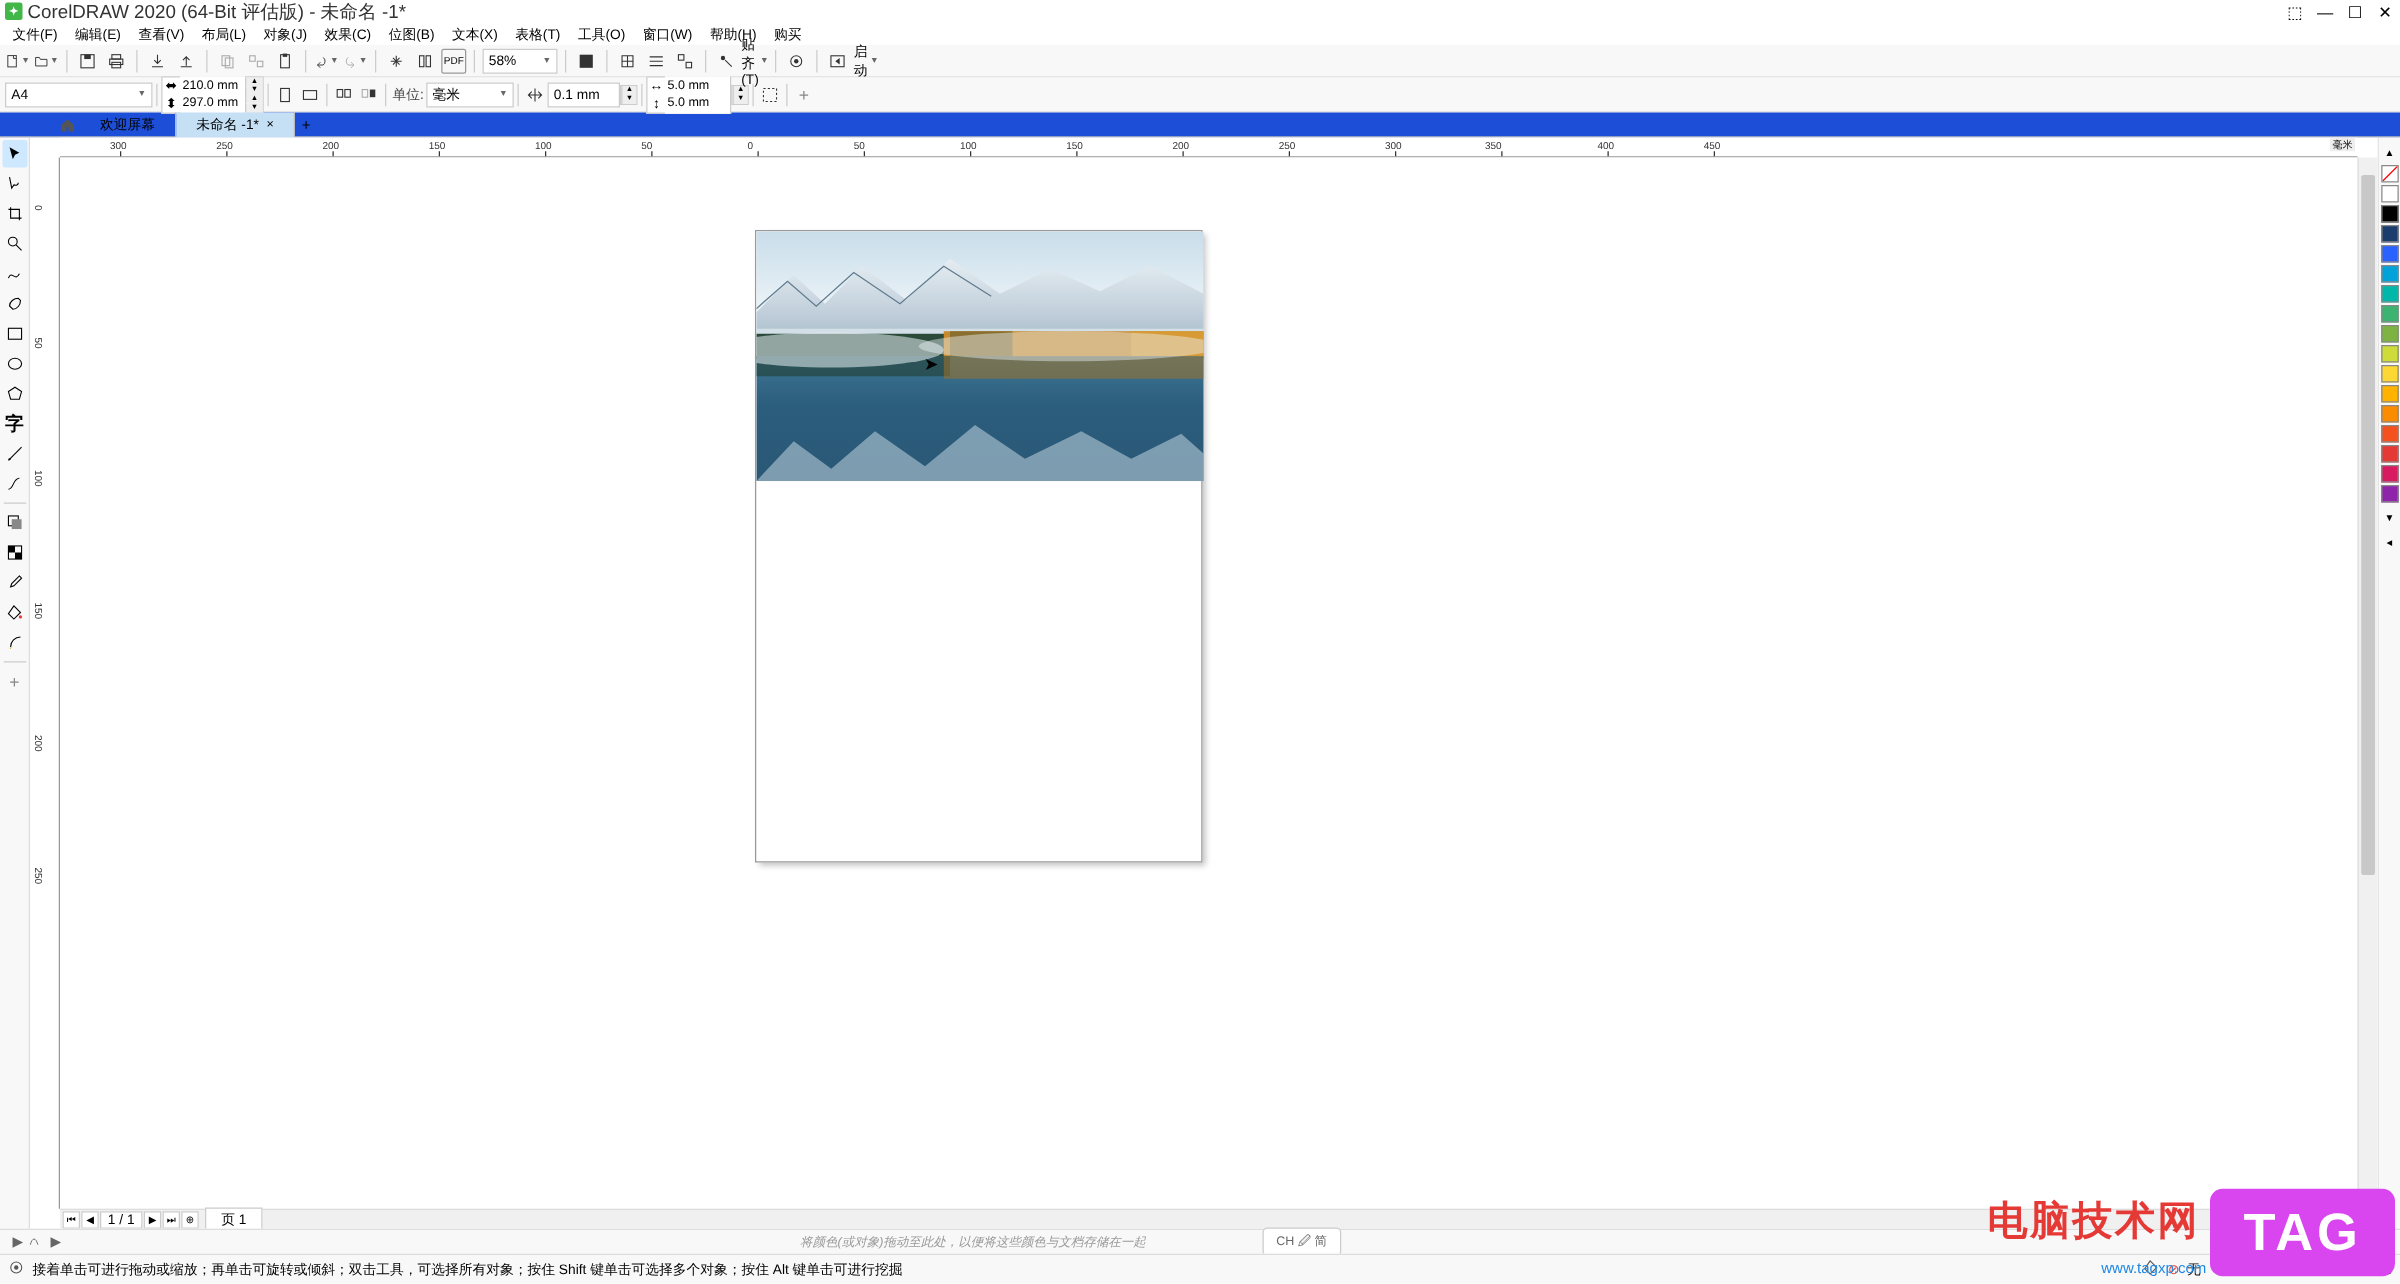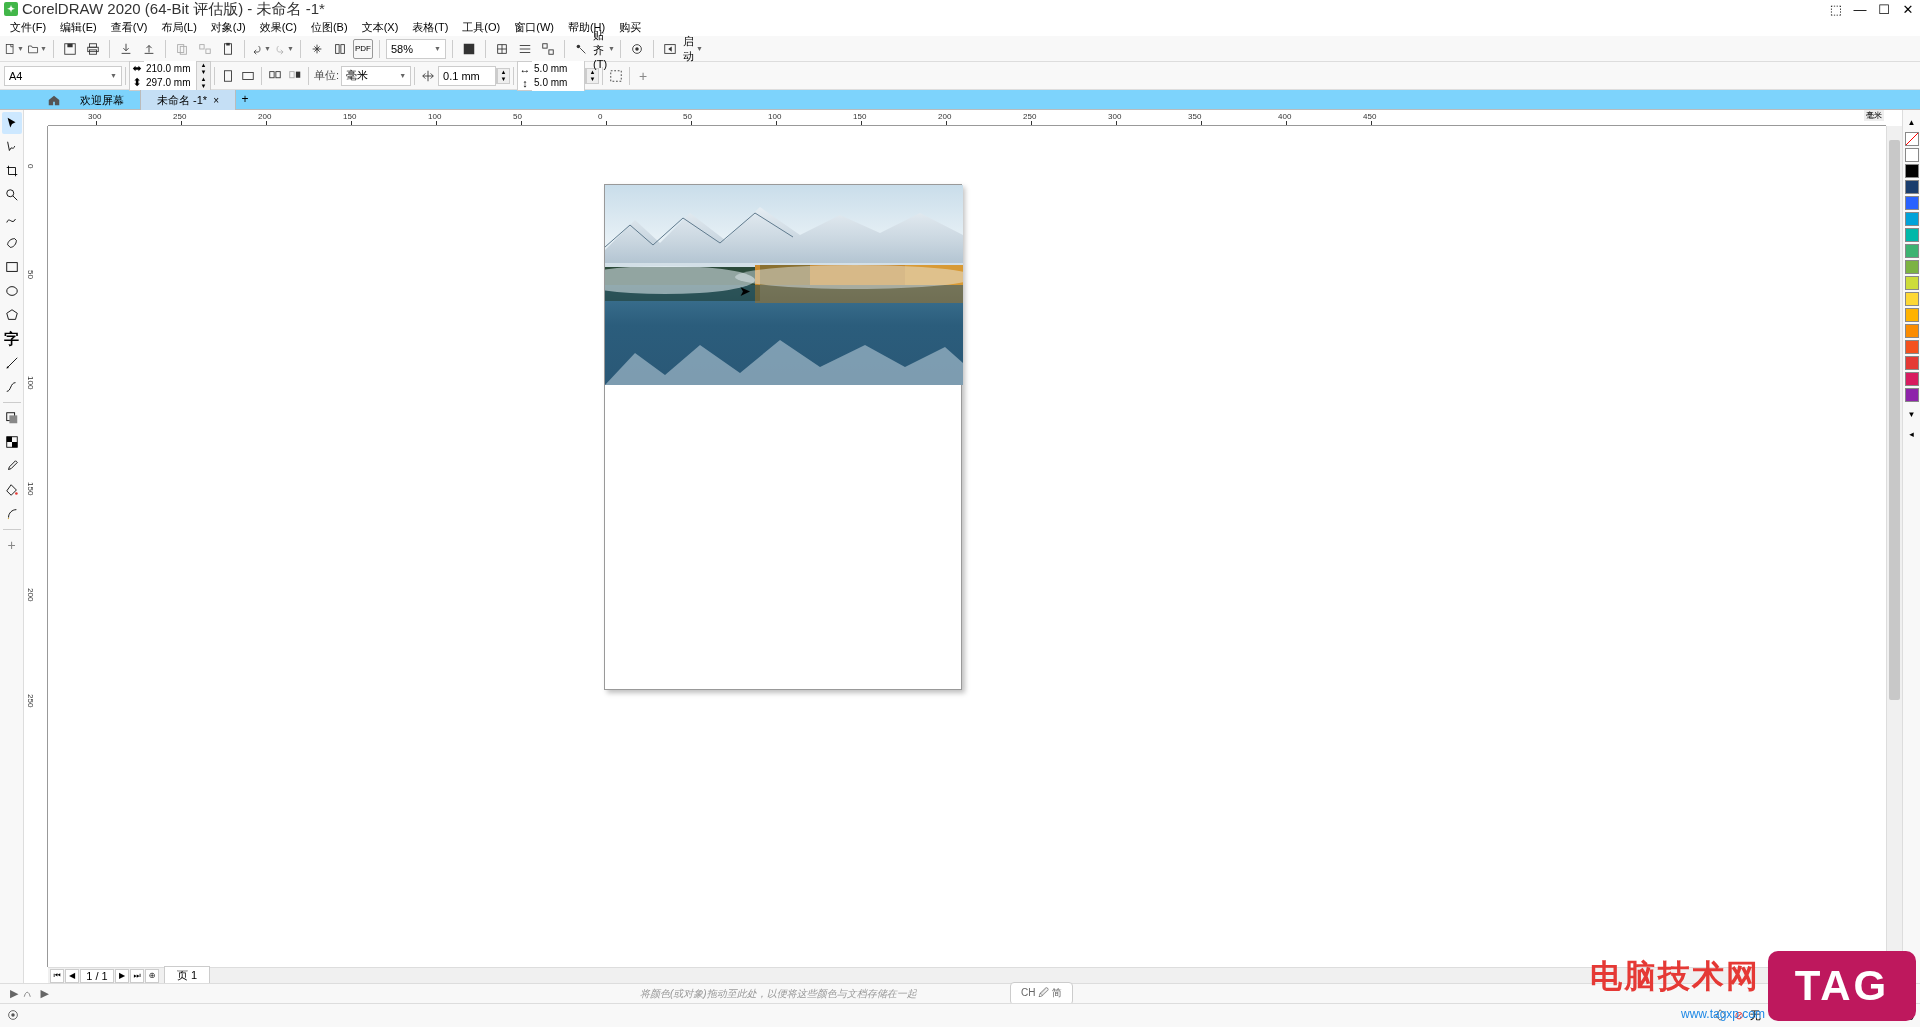--- a/index.html
+++ b/index.html
@@ -16,21 +16,21 @@
 .tb-sep{width:1px;height:18px;background:#ccc;margin:0 3px}
 .tb-dropdown{display:flex;align-items:center}
 .tb-caret{font-size:7px;margin-left:1px;color:#666}
 .toolbar2{height:28px;border-bottom:1px solid #ddd;display:flex;align-items:center;padding:0 4px;gap:0;background:#f8f8f8}
 .combo{height:20px;border:1px solid #ccc;background:#fff;display:flex;align-items:center;padding:0 4px;font-size:11px}
 .size-input{width:52px;height:16px;border:none;font-size:10px;text-align:left;padding-left:2px}
 .size-group{display:flex;flex-direction:column;border:1px solid #ccc;background:#fff}
 .size-row{display:flex;align-items:center;height:14px;font-size:10px}
 .spinner{width:14px;display:flex;flex-direction:column}
 .spin-btn{height:7px;font-size:6px;display:flex;align-items:center;justify-content:center;background:#eee;border-left:1px solid #ccc;cursor:pointer}
-.tabbar{height:20px;background:#7dd3fc;display:flex;border-bottom:1px solid #bbb}
+.tabbar{height:20px;background:#1d4ed8;display:flex;align-items:center;border-bottom:1px solid #bbb}
 .home-icon{width:20px;height:20px;display:flex;align-items:center;justify-content:center;margin-left:22px;cursor:pointer}
 .tab{height:20px;padding:0 16px;display:flex;align-items:center;font-size:11px;cursor:pointer;border-right:1px solid #bbb}
 .tab.active{background:#c5dff5}
 .tab-close{margin-left:6px;font-size:10px;cursor:pointer}
 .tab-add{width:18px;height:18px;display:flex;align-items:center;justify-content:center;cursor:pointer;font-size:12px}
 .main-area{position:absolute;top:110px;left:0;right:0;bottom:44px;display:flex}
 .toolbox{width:24px;background:#f8f8f8;border-right:1px solid #ddd;display:flex;flex-direction:column;align-items:center;padding-top:2px;gap:2px}
 .tool{width:20px;height:22px;display:flex;align-items:center;justify-content:center;cursor:pointer;border-radius:2px;position:relative}
 .tool.active{background:#cde8ff}
 .tool-sep{width:18px;height:1px;background:#ccc;margin:2px 0}
@@ -49,21 +49,21 @@
 .color-swatch{width:14px;height:14px;margin-bottom:2px;cursor:pointer;border:1px solid #888}
 .page-nav{height:20px;display:flex;align-items:center;gap:1px;padding-left:2px}
 .nav-btn{width:14px;height:14px;border:1px solid #ccc;background:#fff;display:flex;align-items:center;justify-content:center;font-size:8px;cursor:pointer}
 .page-tab{padding:1px 12px;border:1px solid #ccc;background:#fff;font-size:10px;margin-left:4px}
 .statusbar{position:absolute;bottom:24px;left:0;right:0;height:20px;background:#f8f8f8;border-top:1px solid #ddd;display:flex;align-items:center;font-size:10px;color:#666;padding:0 6px}
 .statusbar2{position:absolute;bottom:0;left:0;right:0;height:24px;background:#f8f8f8;border-top:1px solid #ddd;display:flex;align-items:center;font-size:10px;padding:0 6px}
 .hint-text{position:absolute;left:640px;font-style:italic;color:#999;font-size:10px}
 .status-pill{position:absolute;left:1010px;padding:2px 10px;border:1px solid #ccc;border-radius:4px;background:#fff;font-size:10px}
 .watermark{position:absolute;right:160px;bottom:28px;font-size:32px;font-weight:bold;color:#e53935;letter-spacing:2px}
 .watermark-url{position:absolute;right:155px;bottom:6px;font-size:12px;color:#1e88e5}
-.tag-badge{position:absolute;right:4px;bottom:6px;width:148px;height:70px;background:#be185d;border-radius:10px;display:flex;align-items:center;justify-content:center;color:#fff;font-size:42px;font-weight:bold;letter-spacing:3px}
+.tag-badge{position:absolute;right:4px;bottom:6px;width:148px;height:70px;background:#d946ef;border-radius:10px;display:flex;align-items:center;justify-content:center;color:#fff;font-size:42px;font-weight:bold;letter-spacing:3px}
 .icon-svg{width:14px;height:14px}
 .ruler-label{position:absolute;right:2px;top:0;font-size:8px;background:#eee;padding:0 2px}
 .lbl{font-size:11px;color:#444;margin:12px 2px}
 .status-right{margin-left:auto;display:flex;gap:6px;align-items:center;font-size:10px}
 </style>
 </head>
 <body>
 
 <div class="titlebar">
   <div class="app-icon">✦</div>
@@ -577,20 +577,21 @@
   <span style="margin-left:4px">▶</span>
   <span class="hint-text">将颜色(或对象)拖动至此处，以便将这些颜色与文档存储在一起</span>
   <span class="status-pill">CH 🖉 简</span>
 </div>
 
 <div class="statusbar2">
   <span style="margin-right:6px"><svg width="14" height="14" viewBox="0 0 16 16">
         <circle cx="8" cy="8" r="5" fill="none" stroke="#555"></circle>
         <circle cx="8" cy="8" r="2" fill="#555"></circle>
       </svg></span>
+  <span>接着单击可进行拖动或缩放；再单击可旋转或倾斜；双击工具，可选择所有对象；按住 Shift 键单击可选择多个对象；按住 Alt 键单击可进行挖掘</span>
   <div class="status-right">
     <span><svg width="14" height="14" viewBox="0 0 16 16">
           <path d="M7 2l6 6-6 6-5-5z" fill="none" stroke="#555"></path>
         </svg></span>
     <span style="color:#e53935">⊘</span>
     <span>无</span>
     <span style="width:20px"></span>
     <span><svg width="14" height="14" viewBox="0 0 16 16">
           <rect x="3" y="3" width="10" height="10" fill="#000"></rect>
         </svg></span>

